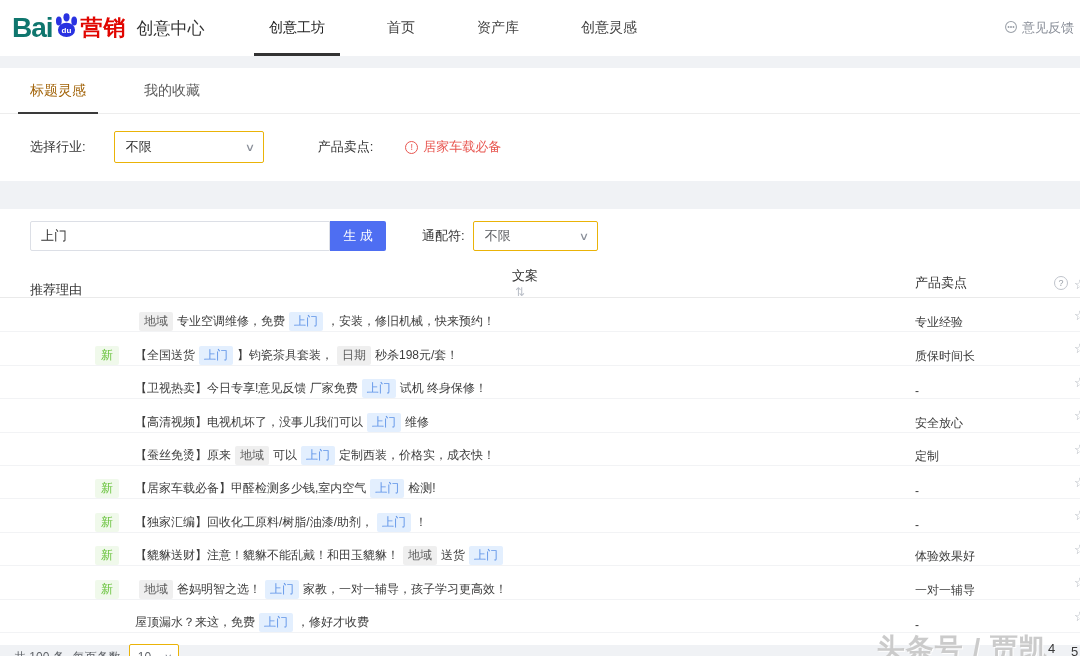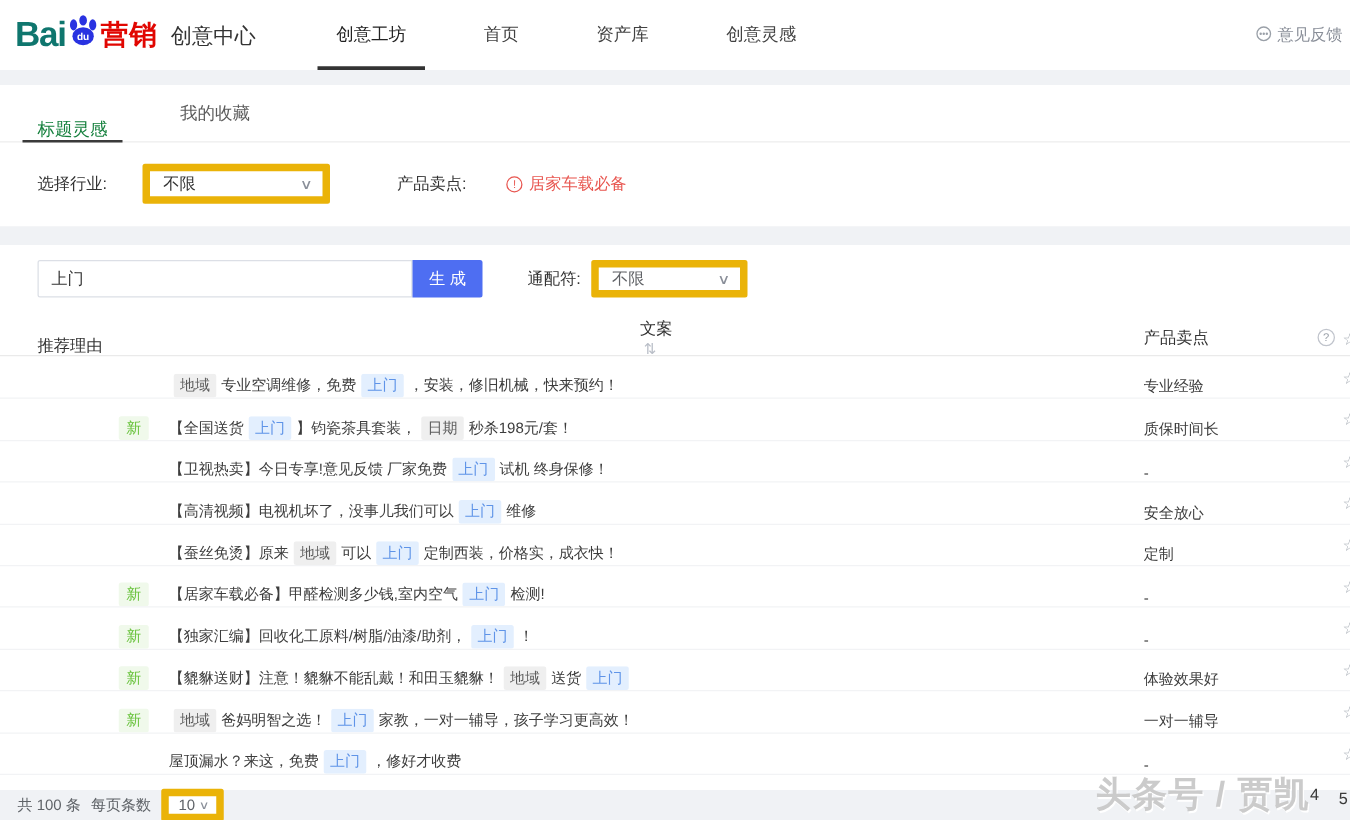--- a/index.html
+++ b/index.html
@@ -17,33 +17,33 @@
   .nav { position:absolute; left:238px; top:0; height:56px; display:flex; }
   .nav-item { position:relative; height:56px; display:flex; align-items:center; padding:0 31px; font-size:14px; color:#424242; cursor:pointer; }
   .nav-item.active { color:#222; }
   .nav-item.active::after { content:""; position:absolute; left:16px; right:16px; bottom:0; height:3px; background:#333; }
   .feedback { position:absolute; right:2px; top:0; height:56px; display:flex; align-items:center; gap:4px; font-size:13px; color:#8a8f99; cursor:pointer; padding-right:4px; }
 
   
   .cardA { position:absolute; top:68px; left:0; width:1080px; height:113px; background:#fff; }
   .tabs { height:46px; display:flex; padding-left:30px; border-bottom:1px solid #ededed; }
   .tab { position:relative; display:flex; align-items:center; font-size:14px; color:#5c5c5c; margin-right:58px; cursor:pointer; }
-  .tab.active { color:#15803d;align-items:flex-end; }
+  .tab.active { color:#a16207; }
   .tab.active::after { content:""; position:absolute; left:-12px; right:-12px; bottom:-1px; height:2px; background:#3a3a3a; }
   .filter-row { display:flex; align-items:center; margin-top:17px; padding-left:30px;gap:18px; }
   .flabel { font-size:13px; color:#333; }
-  .select { position:relative; height:32px; border:6px solid #eab308; border-radius:2px; background:#fff; display:flex; align-items:center; padding:0 24px 0 11px; font-size:13px; color:#333; cursor:pointer; }
+  .select { position:relative; height:32px; border:1px solid #eab308; border-radius:2px; background:#fff; display:flex; align-items:center; padding:0 24px 0 11px; font-size:13px; color:#333; cursor:pointer; }
   .select .chev { position:absolute; right:9px; font-size:11px; color:#8a8f99; transform:scaleX(1.3); }
   .sel-industry { width:150px; margin-left:10px; }
   .lbl-sell { margin-left:36px; }
   .warn { display:flex; align-items:center; gap:5px; margin-left:14px; font-size:13px; color:#e85650; }
   .warn-ic { width:13px; height:13px; border:1px solid #e85650; border-radius:50%; font-size:9px; line-height:11px; text-align:center; color:#e85650; flex:none; }
 
   
-  .cardB { position:absolute; top:196px; left:0; width:1080px; height:436px; background:#fff;padding-left:20px; }
+  .cardB { position:absolute; top:209px; left:0; width:1080px; height:436px; background:#fff;padding-left:20px; }
   .gen-row { position:absolute; top:12px; left:30px; display:flex; align-items:center; }
   .kw-input { width:300px; height:30px; border:1px solid #dcdfe6; border-radius:2px 0 0 2px; padding:0 10px; font-size:13px; color:#333; outline:none; font-family:inherit; }
   .gen-btn { width:56px; height:30px; background:#4e6ef2; color:#fff; border:none; border-radius:0 2px 2px 0; font-size:13px; cursor:pointer; font-family:inherit; }
   .lbl-wild { margin-left:36px; }
   .sel-wild { width:125px; height:30px; margin-left:8px; color:#606266; }
 
   .thead { position:absolute; top:59px; left:0; width:1080px; height:30px; display:flex; align-items:center; padding-left:30px; border-bottom:1px solid #eaeaea; font-size:13px; color:#333; }
   .c-reason { width:105px; flex:none;margin-top:15px; }
   .c-content { flex:1; min-width:0; display:flex; align-items:center; overflow:hidden; white-space:nowrap; }
   .thead .c-content { justify-content:space-between;flex-direction:column; }

